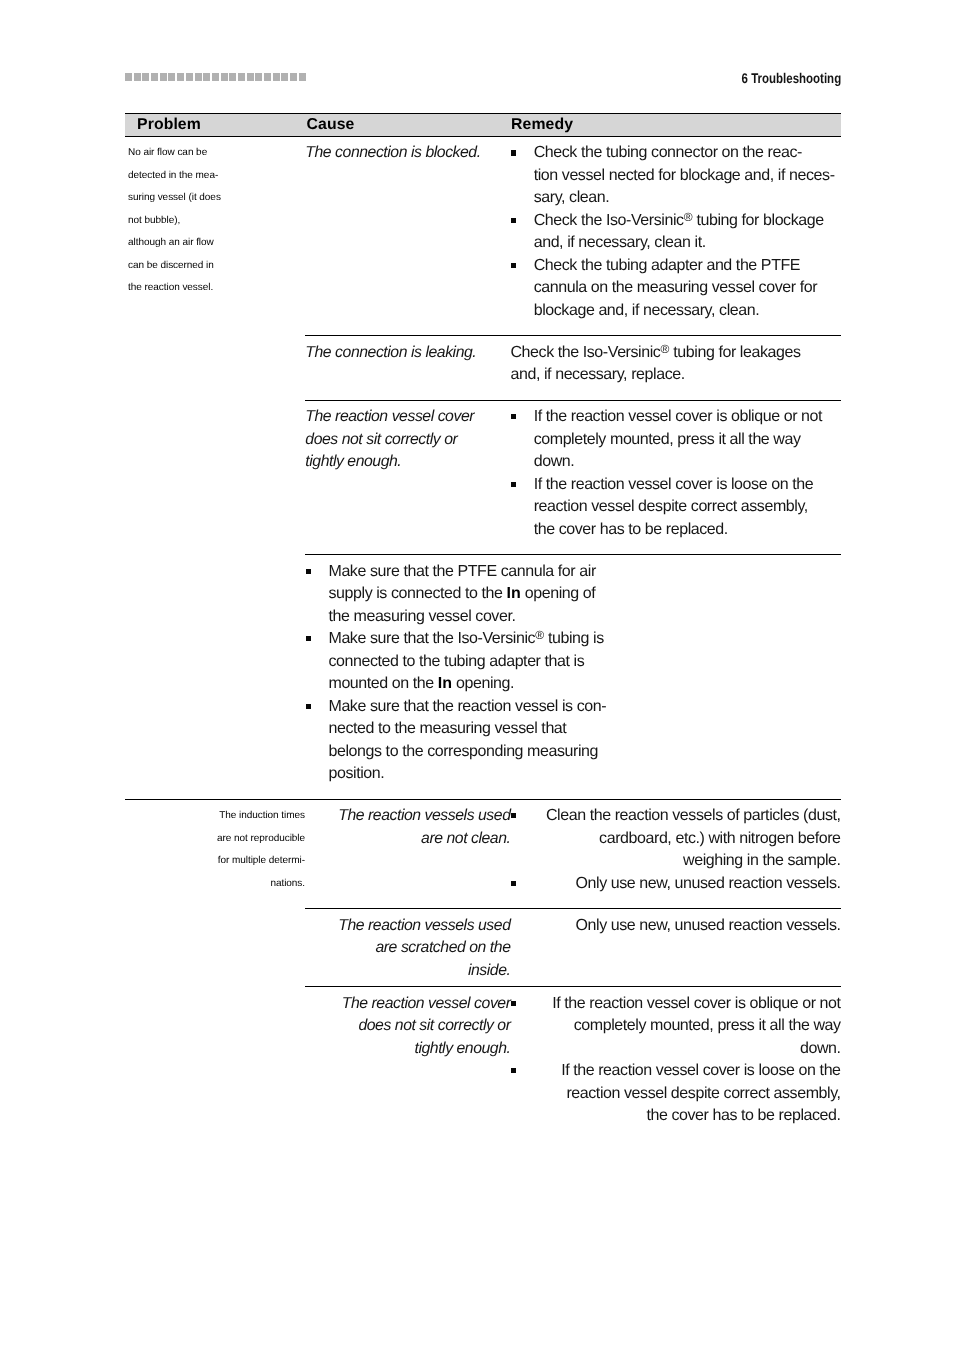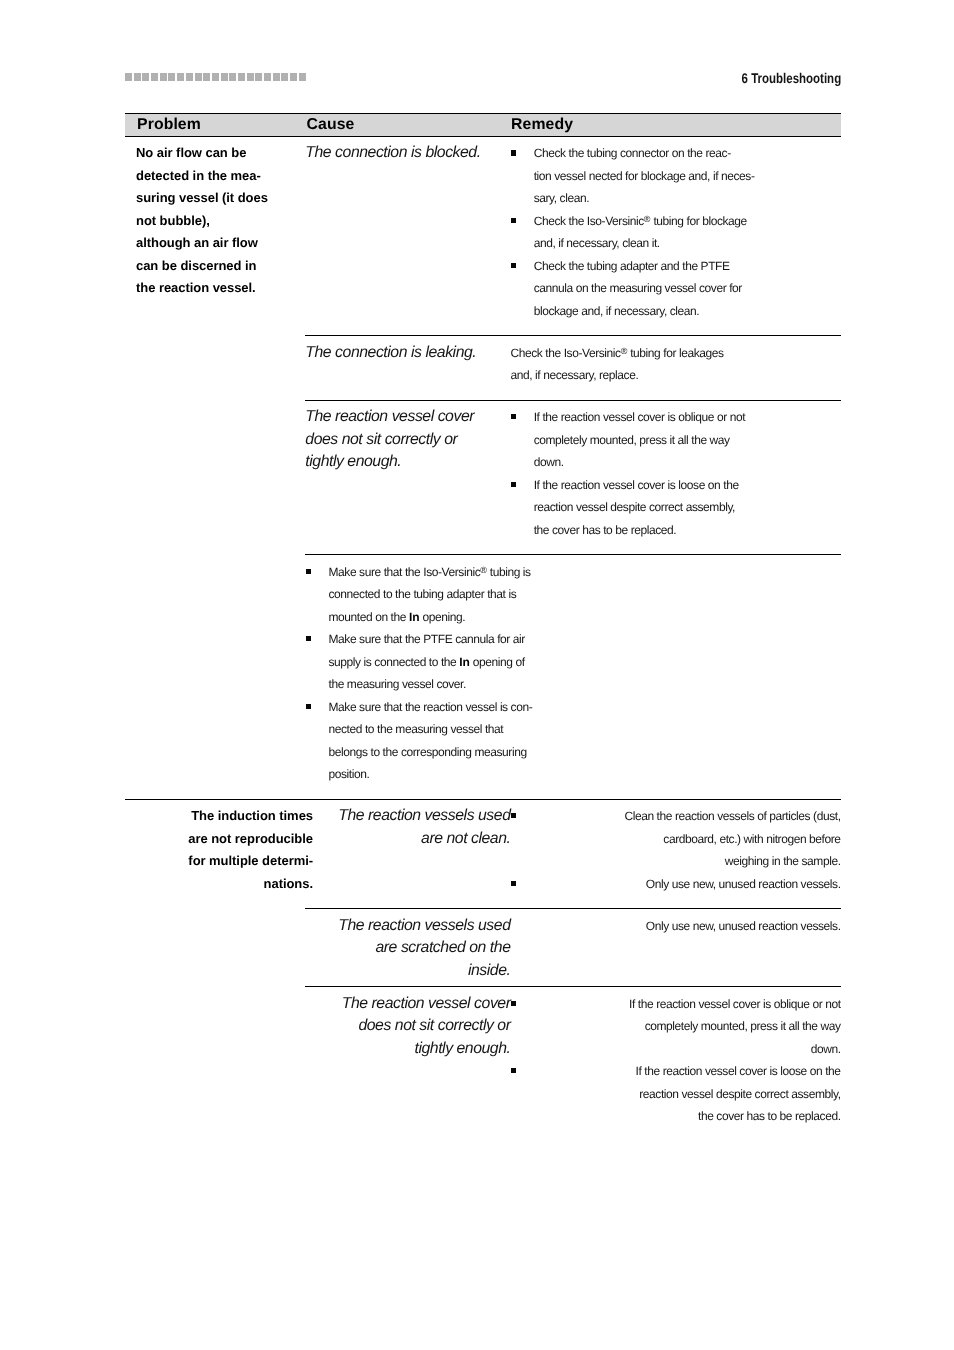--- a/index.html
+++ b/index.html
@@ -38,38 +38,38 @@
     font-size:15.8px; font-weight:bold; letter-spacing:0.1px; line-height:19px;
   }
   .th-problem { left:12px; }
   .th-cause   { left:181.5px; }
   .th-remedy  { left:386px; }
 
   .group { position:relative; border-bottom:1.3px solid #000; }
   .group:last-child { border-bottom:none;text-align:right; }
   .group:last-child .subrow:last-child { border-bottom:1.3px solid #000; }
   .grp-problem {
-    position:absolute; left:11px; top:5.6px; width:177px;
-    font-size:13px; font-weight:bold; letter-spacing:-0.05px; line-height:22.5px;
+    position:absolute; left:3px; top:5.6px; width:177px;
+    font-size:10px; font-weight:normal; letter-spacing:-0.05px; line-height:22.5px;
   }
   .rows { margin-left:180.3px; }
   .subrow {
     display:flex; align-items:flex-start;
     border-bottom:1.2px solid #000;
     padding:5.6px 0 3.95px 0;
   }
   .subrow:last-child { border-bottom:none; }
   .cause {
     width:205.2px; flex:0 0 205.2px;
     color:#171717;
     font-style:italic; font-size:15.8px; letter-spacing:-0.45px; line-height:22.5px;
   }
   .remedy {
     flex:1 1 auto; margin-bottom:8.9px; color:#171717;
-    font-size:12px; letter-spacing:-0.42px; line-height:22.5px;
+    font-size:16px; letter-spacing:-0.42px; line-height:22.5px;
   }
   .remedy .b { position:relative; padding-left:23.2px; }
   .remedy .bullet-icon {
     position:absolute; left:0.4px; top:7.9px;
     width:5.5px; height:5.2px; background:#080808;
   }
   .ln { letter-spacing:inherit; }
   .remedy sup { font-size:0.75em; line-height:0; position:relative; top:-0.36em; vertical-align:baseline; letter-spacing:0; }
   .remedy b { font-weight:bold; letter-spacing:-0.05px; color:#000; }
 
@@ -147,22 +147,22 @@
             </div>
             <div class="subrow">
               <div class="cause"><span class="ln">The reaction vessel cover</span><br><span class="ln">does not sit correctly or</span><br><span class="ln">tightly enough.</span></div>
               <div class="remedy">
                 <div class="b"><span class="bullet-icon"></span><span class="ln">If the reaction vessel cover is oblique or not</span><br><span class="ln">completely mounted, press it all the way</span><br><span class="ln">down.</span></div>
                 <div class="b"><span class="bullet-icon"></span><span class="ln">If the reaction vessel cover is loose on the</span><br><span class="ln">reaction vessel despite correct assembly,</span><br><span class="ln">the cover has to be replaced.</span></div>
               </div>
             </div>
             <div class="subrow">
               <div class="remedy">
+                <div class="b"><span class="bullet-icon"></span><span class="ln">Make sure that the PTFE cannula for air</span><br><span class="ln">supply is connected to the <b>In</b> opening of</span><br><span class="ln">the measuring vessel cover.</span></div>
                 <div class="b"><span class="bullet-icon"></span><span class="ln">Make sure that the Iso-Versinic<sup>®</sup> tubing is</span><br><span class="ln">connected to the tubing adapter that is</span><br><span class="ln">mounted on the <b>In</b> opening.</span></div>
-                <div class="b"><span class="bullet-icon"></span><span class="ln">Make sure that the PTFE cannula for air</span><br><span class="ln">supply is connected to the <b>In</b> opening of</span><br><span class="ln">the measuring vessel cover.</span></div>
                 <div class="b"><span class="bullet-icon"></span><span class="ln">Make sure that the reaction vessel is con-</span><br><span class="ln">nected to the measuring vessel that</span><br><span class="ln">belongs to the corresponding measuring</span><br><span class="ln">position.</span></div>
               </div>
             </div>
           </div>
         </div>
         <div class="group">
           <div class="grp-problem"><span class="ln">The induction times</span><br><span class="ln">are not reproducible</span><br><span class="ln">for multiple determi-</span><br><span class="ln">nations.</span></div>
           <div class="rows">
             <div class="subrow">
               <div class="cause"><span class="ln">The reaction vessels used</span><br><span class="ln">are not clean.</span></div>

